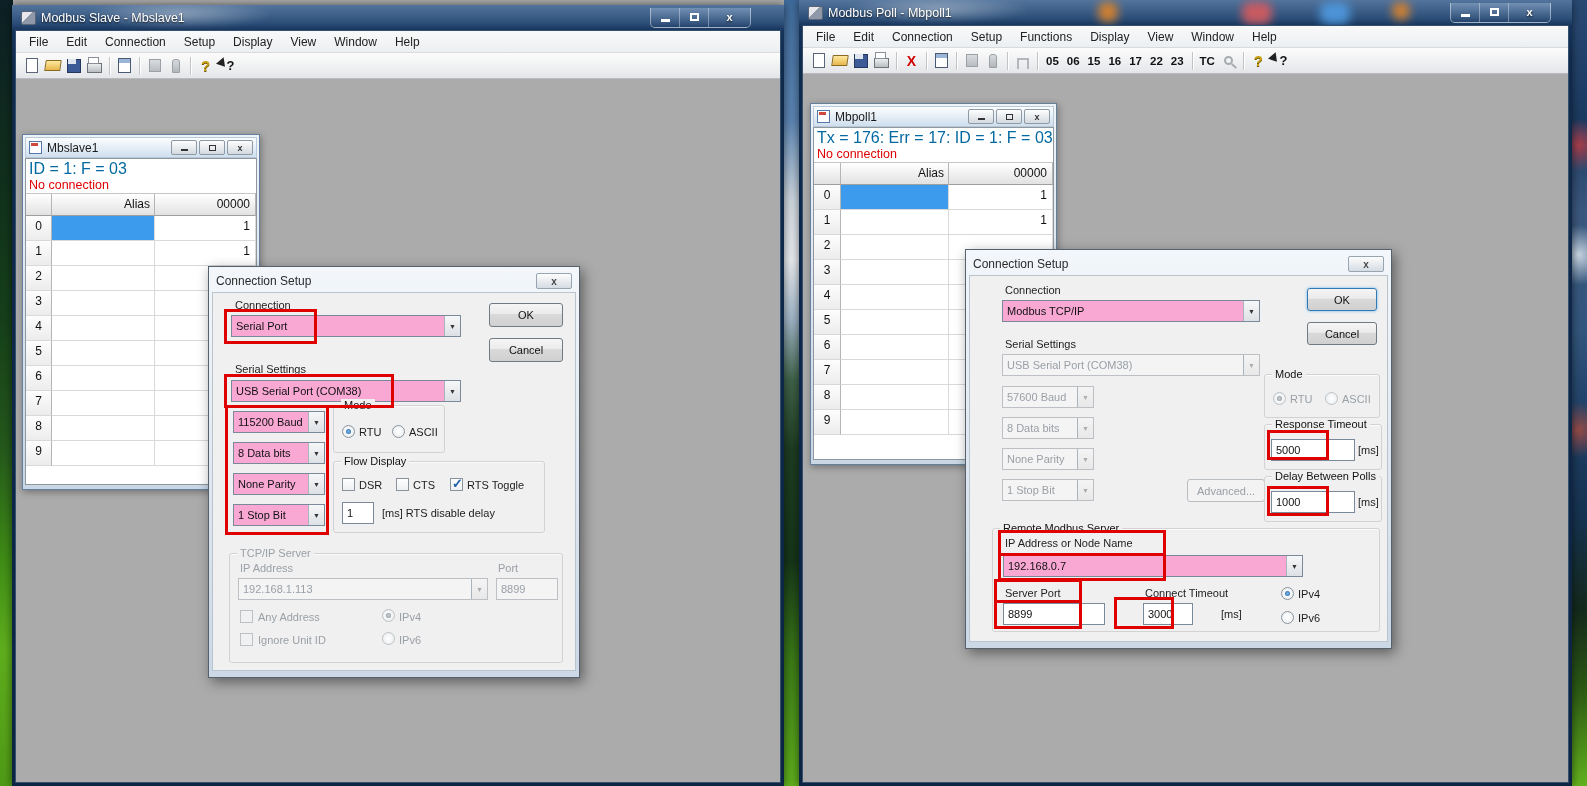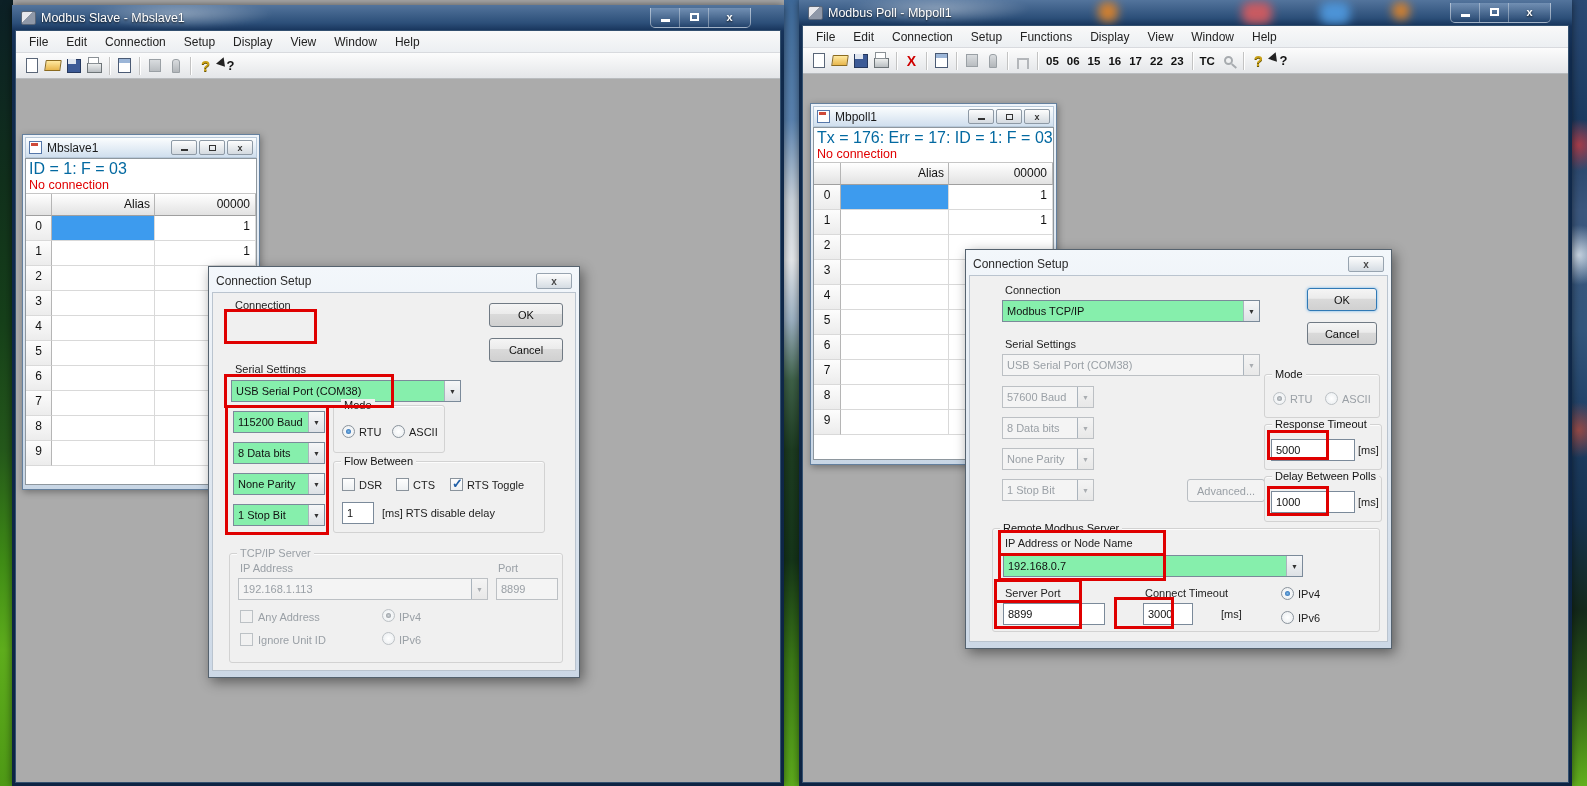--- a/index.html
+++ b/index.html
@@ -105,21 +105,21 @@
   .dlg-tb { height:22px; display:flex; align-items:center; font-size:12px; color:#2b2b2b; padding:0 4px;justify-content:flex-end; }
   .dlg-close { margin-left:auto; width:36px; height:16px; border:1px solid #98a4b0; border-radius:2px;
     background:linear-gradient(#fdfdfd,#d5dce3); display:flex; align-items:center; justify-content:center;
     font-size:10px; font-weight:bold; color:#4a4a4a; }
   .dlg-body { position:relative; background:#f0f0f0; border:1px solid #bac4cf; height:calc(100% - 25px); font-size:11px; }
   .lbl { position:absolute; font-size:11px; color:#1d1d1d; white-space:nowrap; }
   .lbl.dis { color:#9aa0a6; }
   .group { position:absolute; border:1px solid #d2d2d2; border-radius:3px; box-shadow:inset 0 1px 0 rgba(255,255,255,.8); }
   .glabel { position:absolute; top:-7px; left:7px; background:#f0f0f0; padding:0 3px; font-size:11px; white-space:nowrap; }
   .glabel.dis { color:#9aa0a6; }
-  .combo { position:absolute; height:22px; background:#86efac; border:1px solid #7b8a9a; display:flex; align-items:center; padding-left:4px; }
+  .combo { position:absolute; height:22px; background:#f9a8d4; border:1px solid #7b8a9a; display:flex; align-items:center; padding-left:4px; }
   .combo .sp { flex:1; white-space:nowrap; overflow:hidden; }
   .combo .ar { width:16px; align-self:stretch; border-left:1px solid #aab4bd; flex:none;
     background:linear-gradient(#f6f7f8,#dde1e5); display:flex; align-items:center; justify-content:center;
     font-size:7px; color:#333; }
   .combo.dis { background:#f4f4f4; color:#9aa0a6; border-color:#bcc0c4; }
   .combo.dis .ar { color:#a9adb1; background:linear-gradient(#f4f4f4,#e8e8e8); }
   .btn { position:absolute; font-size:11px; display:flex; align-items:center; justify-content:center;
     border:1px solid #707a84; border-radius:3px; color:#111;
     background:linear-gradient(#f5f5f5,#ebebeb 45%,#dadada 46%,#d0d0d0); }
   .btn.def { border-color:#3079b5; box-shadow:0 0 3px rgba(100,175,235,.95); }
@@ -285,20 +285,24 @@
 
       <div class="dialog" style="left:192px;top:187px;width:372px;height:412px;">
         <div class="dlg-tb">
           <span>Connection Setup</span>
           <span class="dlg-close">
               <span>x</span>
             </span>
         </div>
         <div class="dlg-body">
           <span class="lbl" style="left:22px;top:6px;">Connection</span>
+          <div class="combo" style="left:18px;top:22px;width:230px;">
+            <span class="sp">Serial Port</span>
+            <span class="ar">▼</span>
+          </div>
           <div class="btn" style="left:276px;top:10px;width:74px;height:24px;">OK</div>
           <div class="btn" style="left:276px;top:45px;width:74px;height:24px;">Cancel</div>
 
           <span class="lbl" style="left:22px;top:70px;">Serial Settings</span>
           <div class="combo" style="left:18px;top:87px;width:230px;">
             <span class="sp">USB Serial Port (COM38)</span>
             <span class="ar">▼</span>
           </div>
           <div class="combo" style="left:20px;top:118px;width:92px;">
             <span class="sp">115200 Baud</span>
@@ -319,21 +323,21 @@
 
           <div class="group" style="left:120px;top:112px;width:112px;height:48px;">
             <span class="glabel">Mode</span>
             <span class="radio on" style="left:8px;top:19px;"></span>
             <span class="lbl" style="left:25px;top:20px;">RTU</span>
             <span class="radio" style="left:58px;top:19px;"></span>
             <span class="lbl" style="left:75px;top:20px;">ASCII</span>
           </div>
 
           <div class="group" style="left:120px;top:168px;width:212px;height:72px;">
-            <span class="glabel">Flow Between</span>
+            <span class="glabel">Flow Display</span>
             <span class="cb" style="left:8px;top:16px;"></span>
             <span class="lbl" style="left:25px;top:17px;">DSR</span>
             <span class="cb" style="left:62px;top:16px;"></span>
             <span class="lbl" style="left:79px;top:17px;">CTS</span>
             <span class="cb on" style="left:116px;top:16px;"></span>
             <span class="lbl" style="left:133px;top:17px;">RTS Toggle</span>
             <input class="ti" style="left: 8px; top: 40px; width: 32px;" value="1">
             <span class="lbl" style="left:48px;top:45px;">[ms] RTS disable delay</span>
           </div>
 

